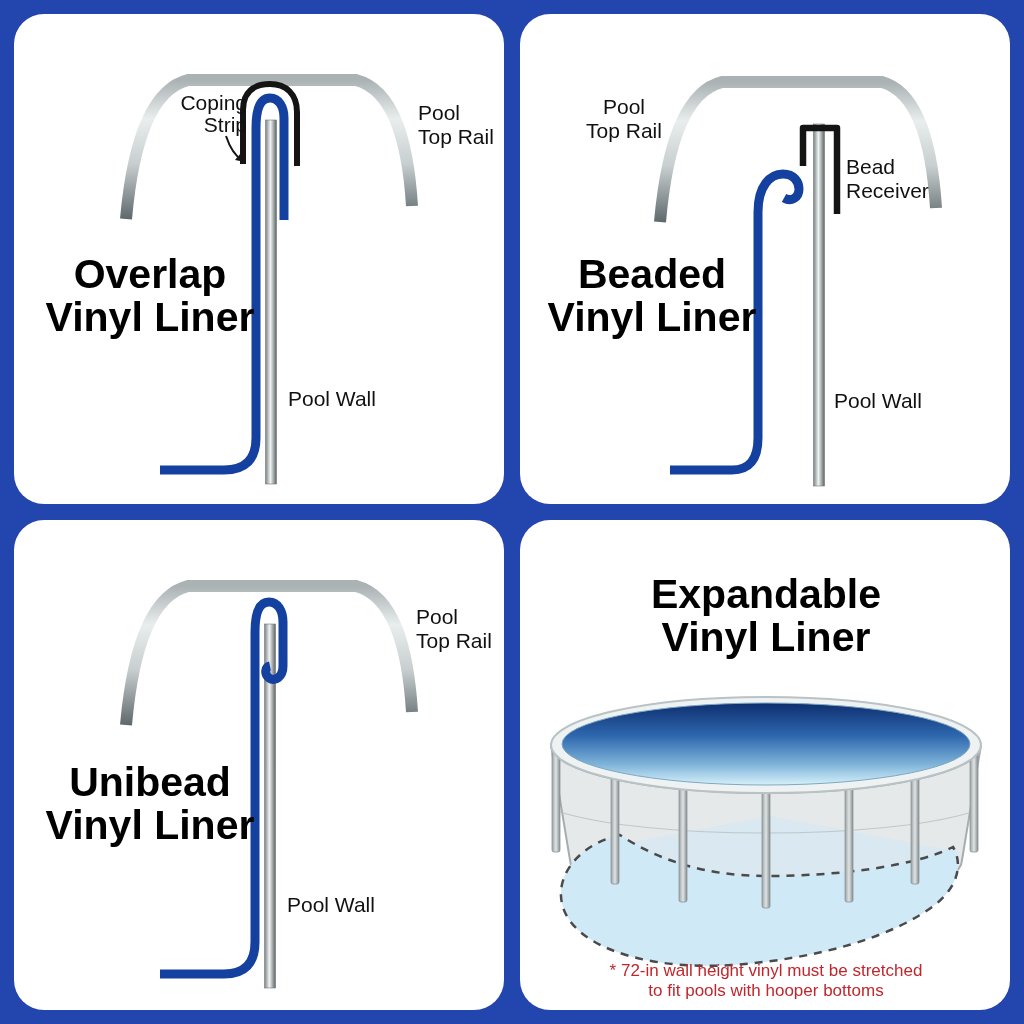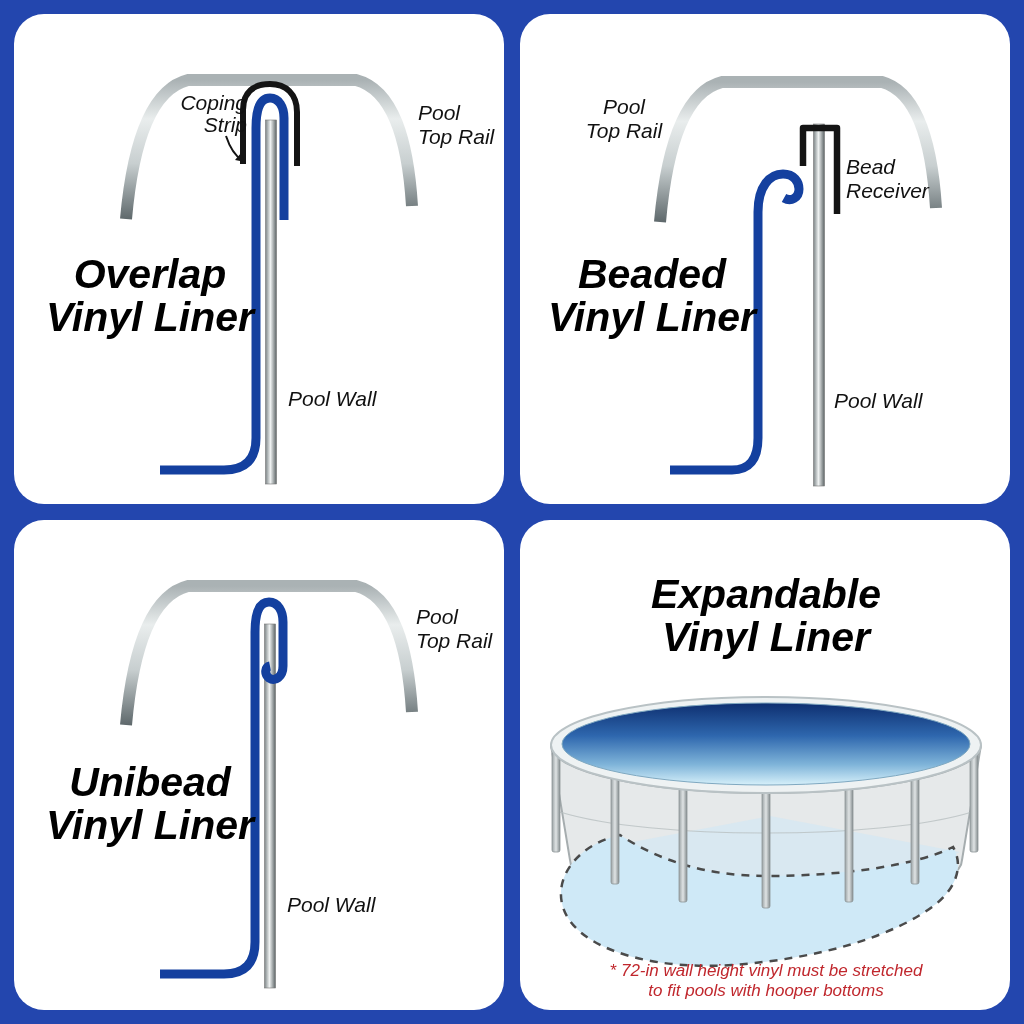--- a/index.html
+++ b/index.html
@@ -11,21 +11,20 @@
     grid-template-rows:1fr 1fr;
     gap:16px;
     padding:14px;
     box-sizing:border-box;
     font-family:"Liberation Sans", sans-serif;
   }
   .panel{
     background:#ffffff;
     border-radius:30px;
     overflow:hidden;
-    font-style:italic;
   }
   .panel svg{display:block;width:100%;height:100%;}
   text{font-family:"Liberation Sans", sans-serif;}
   .lbl{font-size:21px;fill:#111111;}
   .title{font-size:41px;font-weight:700;fill:#000000;}
   .footnote{font-size:17px;fill:#c0272d;}
   .liner{fill:none;stroke:#14409f;stroke-width:9;stroke-linejoin:round;stroke-linecap:butt;}
   .blackpart{fill:none;stroke:#141414;stroke-linejoin:round;}
   .rail{fill:none;stroke:url(#railGrad);stroke-width:12;}
   .wallbar{fill:url(#wallGrad);stroke:#777;stroke-width:.6;}

